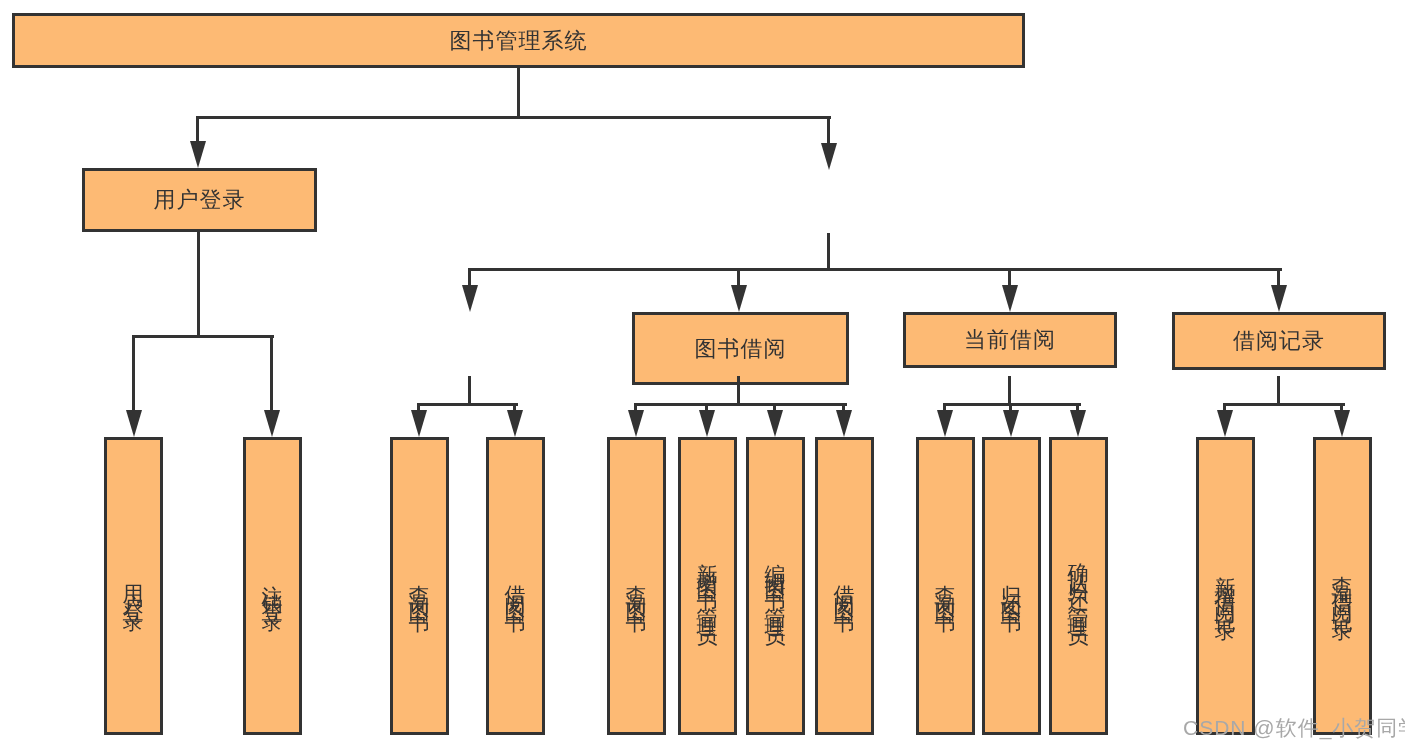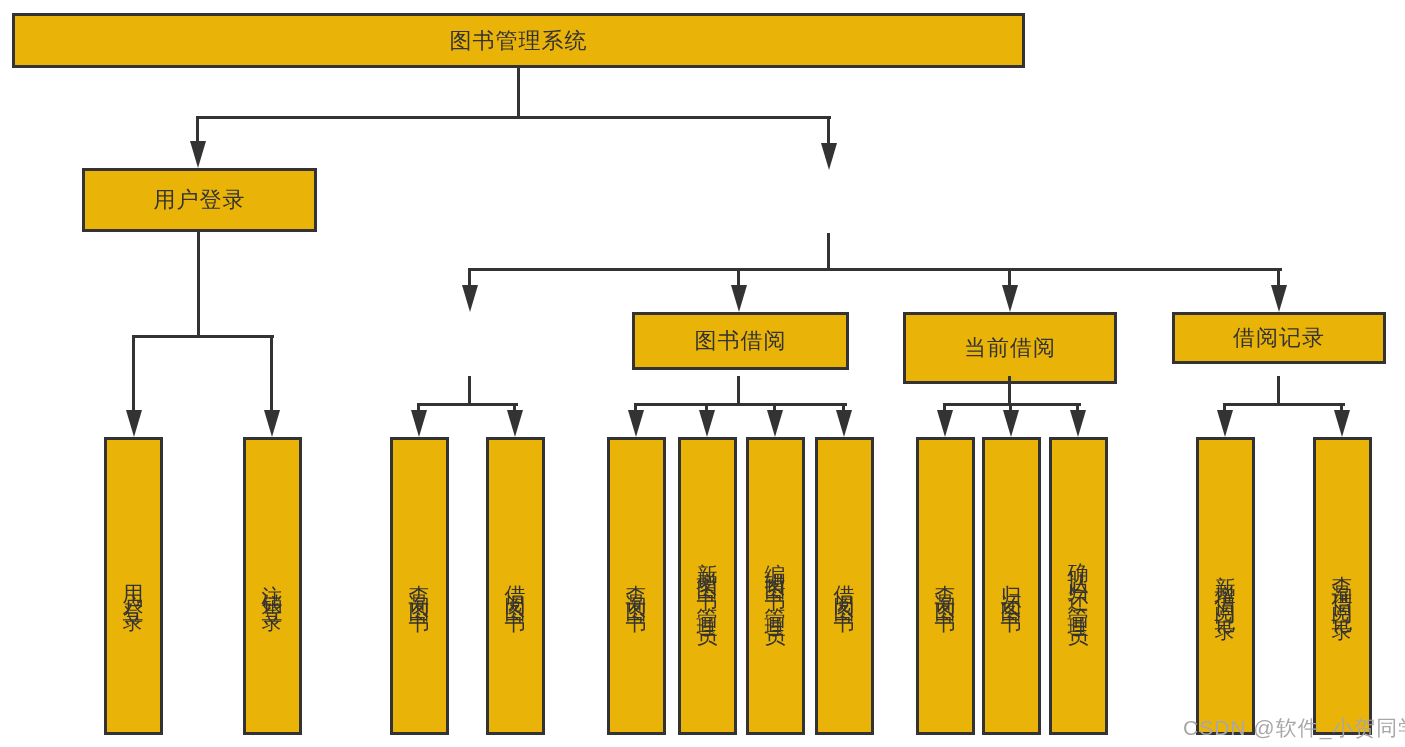--- a/index.html
+++ b/index.html
@@ -7,21 +7,21 @@
     position:relative;
     width:1405px;height:747px;
     background:#ffffff;
     font-family:"Liberation Sans", sans-serif;
     overflow:hidden;
   }
   .node{
     position:absolute;
     box-sizing:border-box;
     border:3px solid #333333;
-    background:#eab308;
+    background:#fdba74;
     display:flex;
     align-items:center;
     justify-content:center;
     color:#333333;
     font-size:22px;
     letter-spacing:1px;
   }
   .vnode{font-size:21px;}
   .vtext{
     writing-mode:vertical-rl;
@@ -81,27 +81,27 @@
   <div class="hline" style="left:468px;top:268px;width:814px;"></div>
   <div class="vline" style="left:468px;top:268px;height:24px;"></div>
   <div class="arrow" style="left:462px;top:285px;"></div>
   <div class="vline" style="left:737px;top:268px;height:24px;"></div>
   <div class="arrow" style="left:731px;top:285px;"></div>
   <div class="vline" style="left:1008px;top:268px;height:24px;"></div>
   <div class="arrow" style="left:1002px;top:285px;"></div>
   <div class="vline" style="left:1277px;top:268px;height:24px;"></div>
   <div class="arrow" style="left:1271px;top:285px;"></div>
 
-  <div class="node" style="left:632px;top:312px;width:217px;height:58px;">
+  <div class="node" style="left:632px;top:312px;width:217px;height:73px;">
     <span>图书借阅</span>
   </div>
-  <div class="node" style="left:903px;top:312px;width:214px;height:72px;">
+  <div class="node" style="left:903px;top:312px;width:214px;height:56px;">
     <span>当前借阅</span>
   </div>
-  <div class="node" style="left:1172px;top:312px;width:214px;height:52px;">
+  <div class="node" style="left:1172px;top:312px;width:214px;height:58px;">
     <span>借阅记录</span>
   </div>
 
   <div class="vline" style="left:468px;top:376px;height:29px;"></div>
   <div class="hline" style="left:417px;top:403px;width:101px;"></div>
   <div class="vline" style="left:417px;top:403px;height:12px;"></div>
   <div class="arrow" style="left:411px;top:410px;"></div>
   <div class="vline" style="left:513px;top:403px;height:12px;"></div>
   <div class="arrow" style="left:507px;top:410px;"></div>
 

